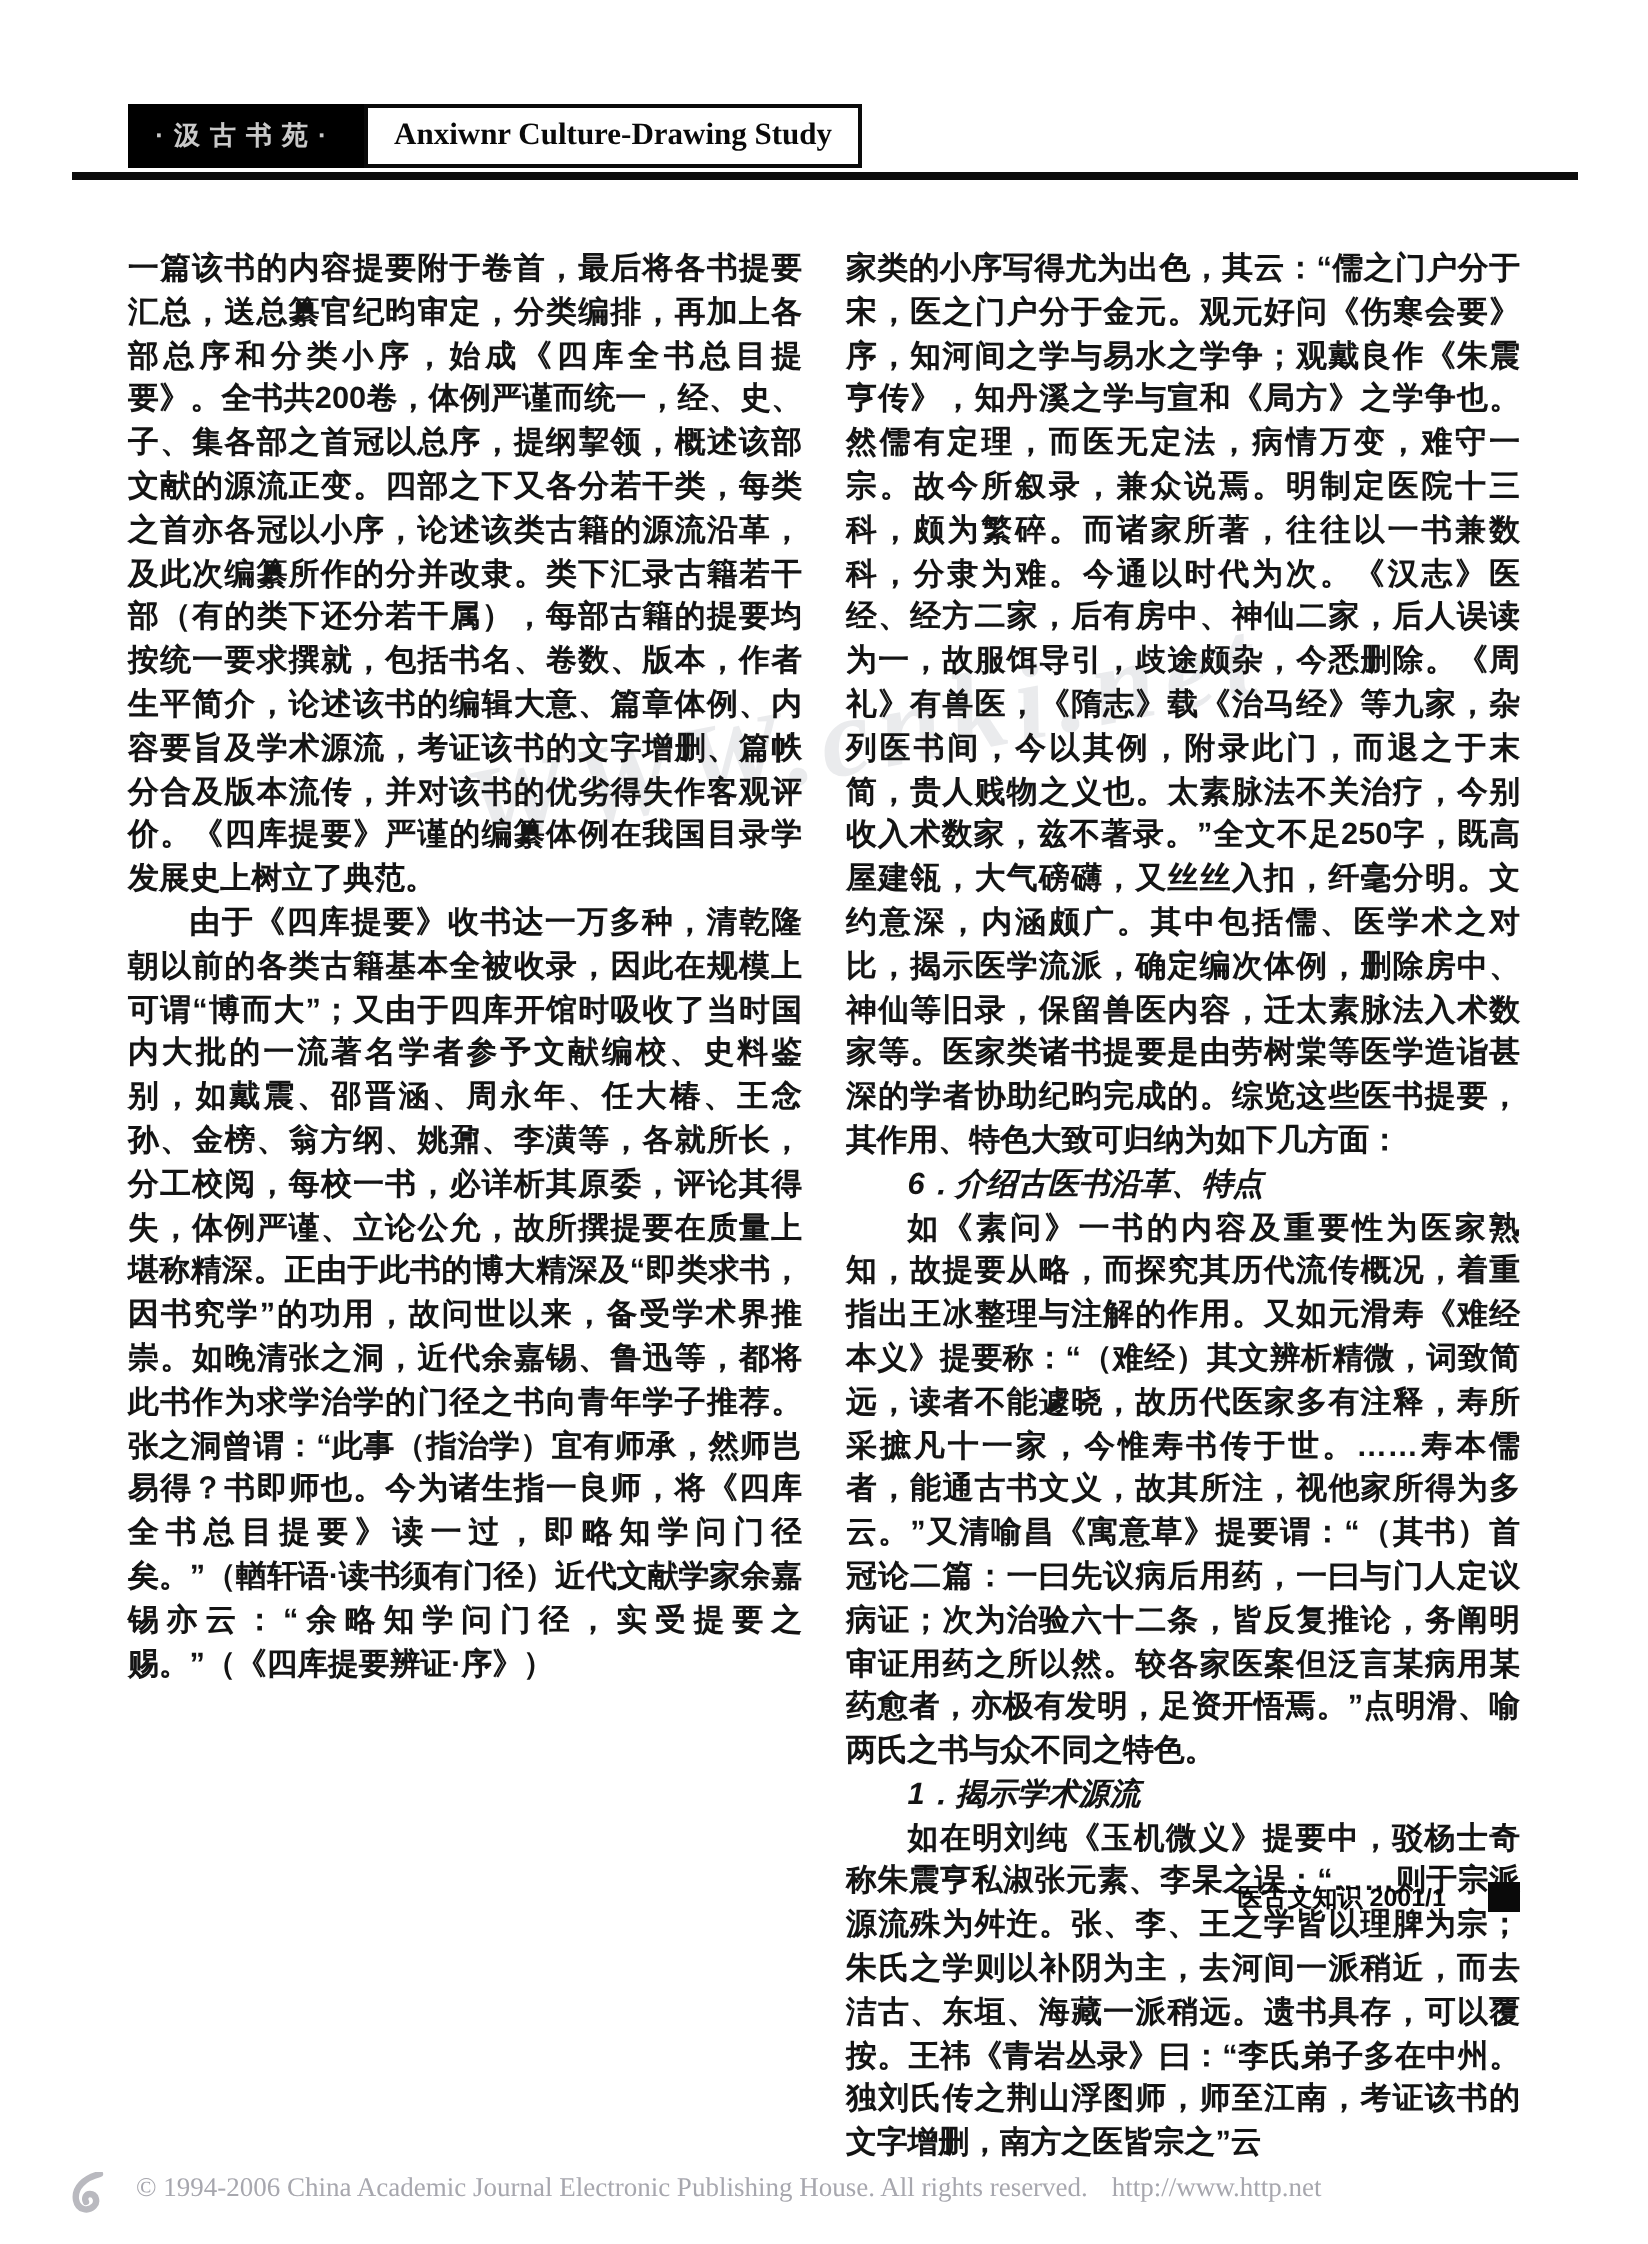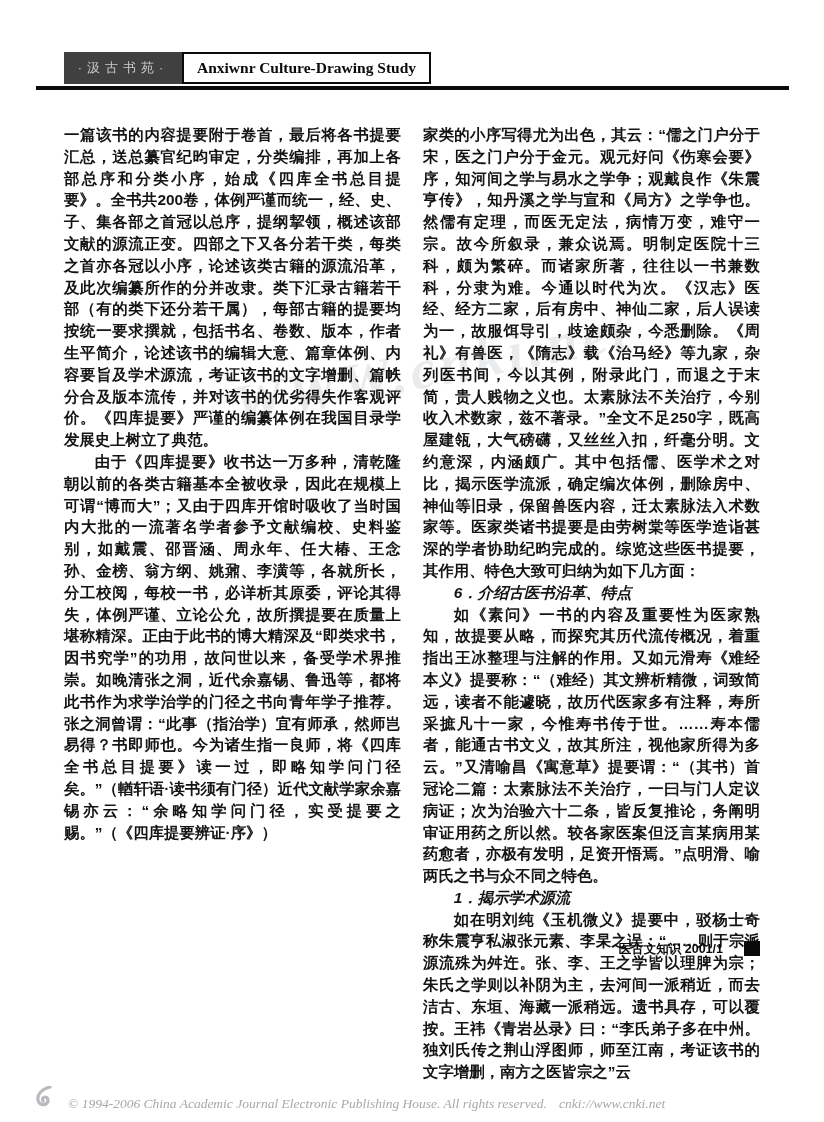--- a/index.html
+++ b/index.html
@@ -5,22 +5,22 @@
   html,body{margin:0;padding:0;}
   body{
     width:824px;height:1122px;background:#fdfdfd;position:relative;overflow:hidden;
     font-family:"Liberation Sans","DejaVu Sans",sans-serif;
   }
   .page{position:absolute;inset:0;background:#ffffff;}
 
   
   .header-row{position:absolute;left:64px;top:52px;height:32px;display:flex;align-items:stretch;}
   .col-black-box{
-    background:#404040;color:#c9c9c9;width:118px;display:flex;align-items:center;justify-content:center;
-    font-size:13px;letter-spacing:5px;font-weight:normal;white-space:nowrap;overflow:hidden;
+    background:#000000;color:#c9c9c9;width:118px;display:flex;align-items:center;justify-content:center;
+    font-size:13px;letter-spacing:5px;font-weight:bold;white-space:nowrap;overflow:hidden;
   }
   .title-box{
     border:2px solid #0a0a0a;background:#fff;display:flex;align-items:center;
     padding:0 13px;font-weight:bold;font-size:15.5px;color:#0a0a0a;white-space:nowrap;
     font-family:"Liberation Serif","DejaVu Serif",serif;
   }
   .header-rule{position:absolute;left:36px;top:86px;width:753px;height:4px;background:#0b0b0b;}
 
   
   .columns{position:absolute;left:64px;top:100px;width:697px;display:flex;gap:22px;}
@@ -39,22 +39,22 @@
   
   .watermark{
     position:absolute;left:230px;top:330px;width:460px;
     font-size:56px;font-weight:bold;font-style:italic;letter-spacing:5px;
     color:rgba(185,188,195,0.30);transform:rotate(-11deg);pointer-events:none;
     font-family:"Liberation Serif","DejaVu Serif",serif;
   }
 
   
   .footer{
-    position:absolute;left:34px;top:1086px;width:760px;display:flex;align-items:flex-end;gap:12px;
-    color:#a7a7ae;font-style:italic;font-size:13.5px;
+    position:absolute;left:34px;top:1086px;width:760px;display:flex;align-items:flex-start;gap:12px;
+    color:#a7a7ae;font-size:13.5px;
     font-family:"Liberation Serif","DejaVu Serif",serif;
   }
   .cnki-logo{width:22px;height:26px;flex:0 0 auto;}
 </style>
 </head>
 <body>
 
 <div class="page">
 
   <div class="watermark">WWW.cnki.net</div>
@@ -66,32 +66,32 @@
   <div class="header-rule"></div>
 
   <div class="columns">
     <div class="col">
         <p class="para cont">一篇该书的内容提要附于卷首，最后将各书提要汇总，送总纂官纪昀审定，分类编排，再加上各部总序和分类小序，始成《四库全书总目提要》。全书共200卷，体例严谨而统一，经、史、子、集各部之首冠以总序，提纲挈领，概述该部文献的源流正变。四部之下又各分若干类，每类之首亦各冠以小序，论述该类古籍的源流沿革，及此次编纂所作的分并改隶。类下汇录古籍若干部（有的类下还分若干属），每部古籍的提要均按统一要求撰就，包括书名、卷数、版本，作者生平简介，论述该书的编辑大意、篇章体例、内容要旨及学术源流，考证该书的文字增删、篇帙分合及版本流传，并对该书的优劣得失作客观评价。《四库提要》严谨的编纂体例在我国目录学发展史上树立了典范。</p>
         <p class="para">由于《四库提要》收书达一万多种，清乾隆朝以前的各类古籍基本全被收录，因此在规模上可谓“博而大”；又由于四库开馆时吸收了当时国内大批的一流著名学者参予文献编校、史料鉴别，如戴震、邵晋涵、周永年、任大椿、王念孙、金榜、翁方纲、姚鼐、李潢等，各就所长，分工校阅，每校一书，必详析其原委，评论其得失，体例严谨、立论公允，故所撰提要在质量上堪称精深。正由于此书的博大精深及“即类求书，因书究学”的功用，故问世以来，备受学术界推崇。如晚清张之洞，近代余嘉锡、鲁迅等，都将此书作为求学治学的门径之书向青年学子推荐。张之洞曾谓：“此事（指治学）宜有师承，然师岂易得？书即师也。今为诸生指一良师，将《四库全书总目提要》读一过，即略知学问门径矣。”（輶轩语·读书须有门径）近代文献学家余嘉锡亦云：“余略知学问门径，实受提要之赐。”（《四库提要辨证·序》）</p>
       </div>
     <div class="col">
         <p class="para cont">家类的小序写得尤为出色，其云：“儒之门户分于宋，医之门户分于金元。观元好问《伤寒会要》序，知河间之学与易水之学争；观戴良作《朱震亨传》，知丹溪之学与宣和《局方》之学争也。然儒有定理，而医无定法，病情万变，难守一宗。故今所叙录，兼众说焉。明制定医院十三科，颇为繁碎。而诸家所著，往往以一书兼数科，分隶为难。今通以时代为次。《汉志》医经、经方二家，后有房中、神仙二家，后人误读为一，故服饵导引，歧途颇杂，今悉删除。《周礼》有兽医，《隋志》载《治马经》等九家，杂列医书间，今以其例，附录此门，而退之于末简，贵人贱物之义也。太素脉法不关治疗，今别收入术数家，兹不著录。”全文不足250字，既高屋建瓴，大气磅礴，又丝丝入扣，纤毫分明。文约意深，内涵颇广。其中包括儒、医学术之对比，揭示医学流派，确定编次体例，删除房中、神仙等旧录，保留兽医内容，迁太素脉法入术数家等。医家类诸书提要是由劳树棠等医学造诣甚深的学者协助纪昀完成的。综览这些医书提要，其作用、特色大致可归纳为如下几方面：</p>
         <p class="para heading">6．介绍古医书沿革、特点</p>
-        <p class="para">如《素问》一书的内容及重要性为医家熟知，故提要从略，而探究其历代流传概况，着重指出王冰整理与注解的作用。又如元滑寿《难经本义》提要称：“（难经）其文辨析精微，词致简远，读者不能遽晓，故历代医家多有注释，寿所采摭凡十一家，今惟寿书传于世。……寿本儒者，能通古书文义，故其所注，视他家所得为多云。”又清喻昌《寓意草》提要谓：“（其书）首冠论二篇：太素脉法不关治疗，一曰与门人定议病证；次为治验六十二条，皆反复推论，务阐明审证用药之所以然。较各家医案但泛言某病用某药愈者，亦极有发明，足资开悟焉。”点明滑、喻两氏之书与众不同之特色。</p>
+        <p class="para">如《素问》一书的内容及重要性为医家熟知，故提要从略，而探究其历代流传概况，着重指出王冰整理与注解的作用。又如元滑寿《难经本义》提要称：“（难经）其文辨析精微，词致简远，读者不能遽晓，故历代医家多有注释，寿所采摭凡十一家，今惟寿书传于世。……寿本儒者，能通古书文义，故其所注，视他家所得为多云。”又清喻昌《寓意草》提要谓：“（其书）首冠论二篇：一曰先议病后用药，一曰与门人定议病证；次为治验六十二条，皆反复推论，务阐明审证用药之所以然。较各家医案但泛言某病用某药愈者，亦极有发明，足资开悟焉。”点明滑、喻两氏之书与众不同之特色。</p>
         <p class="para heading">1．揭示学术源流</p>
         <p class="para">如在明刘纯《玉机微义》提要中，驳杨士奇称朱震亨私淑张元素、李杲之误：“……则于宗派源流殊为舛迕。张、李、王之学皆以理脾为宗；朱氏之学则以补阴为主，去河间一派稍近，而去洁古、东垣、海藏一派稍远。遗书具存，可以覆按。王祎《青岩丛录》曰：“李氏弟子多在中州。独刘氏传之荆山浮图师，师至江南，考证该书的文字增删，南方之医皆宗之”云</p>
       </div>
   </div>
 
   <div class="journal-mark">
     <span>医古文知识 2001/1</span>
       <span class="page-box"></span>
   </div>
 
   <div class="footer">
     <svg class="cnki-logo" viewBox="0 0 22 26">
       <path d="M16 1 C8 3 3 8 4 14 C5 19 10 20 13 17 C15 15 14 11 11 11 C9 11 8 13 9 15" fill="none" stroke="#b9b9bf" stroke-width="3.2" stroke-linecap="round"></path>
     </svg>
     <span>© 1994-2006 China Academic Journal Electronic Publishing House. All rights reserved.</span>
-    <span>cnki://www.cnki.net</span>
+    <span>http://www.http.net</span>
   </div>
 
 </div>
 
 </body></html>

